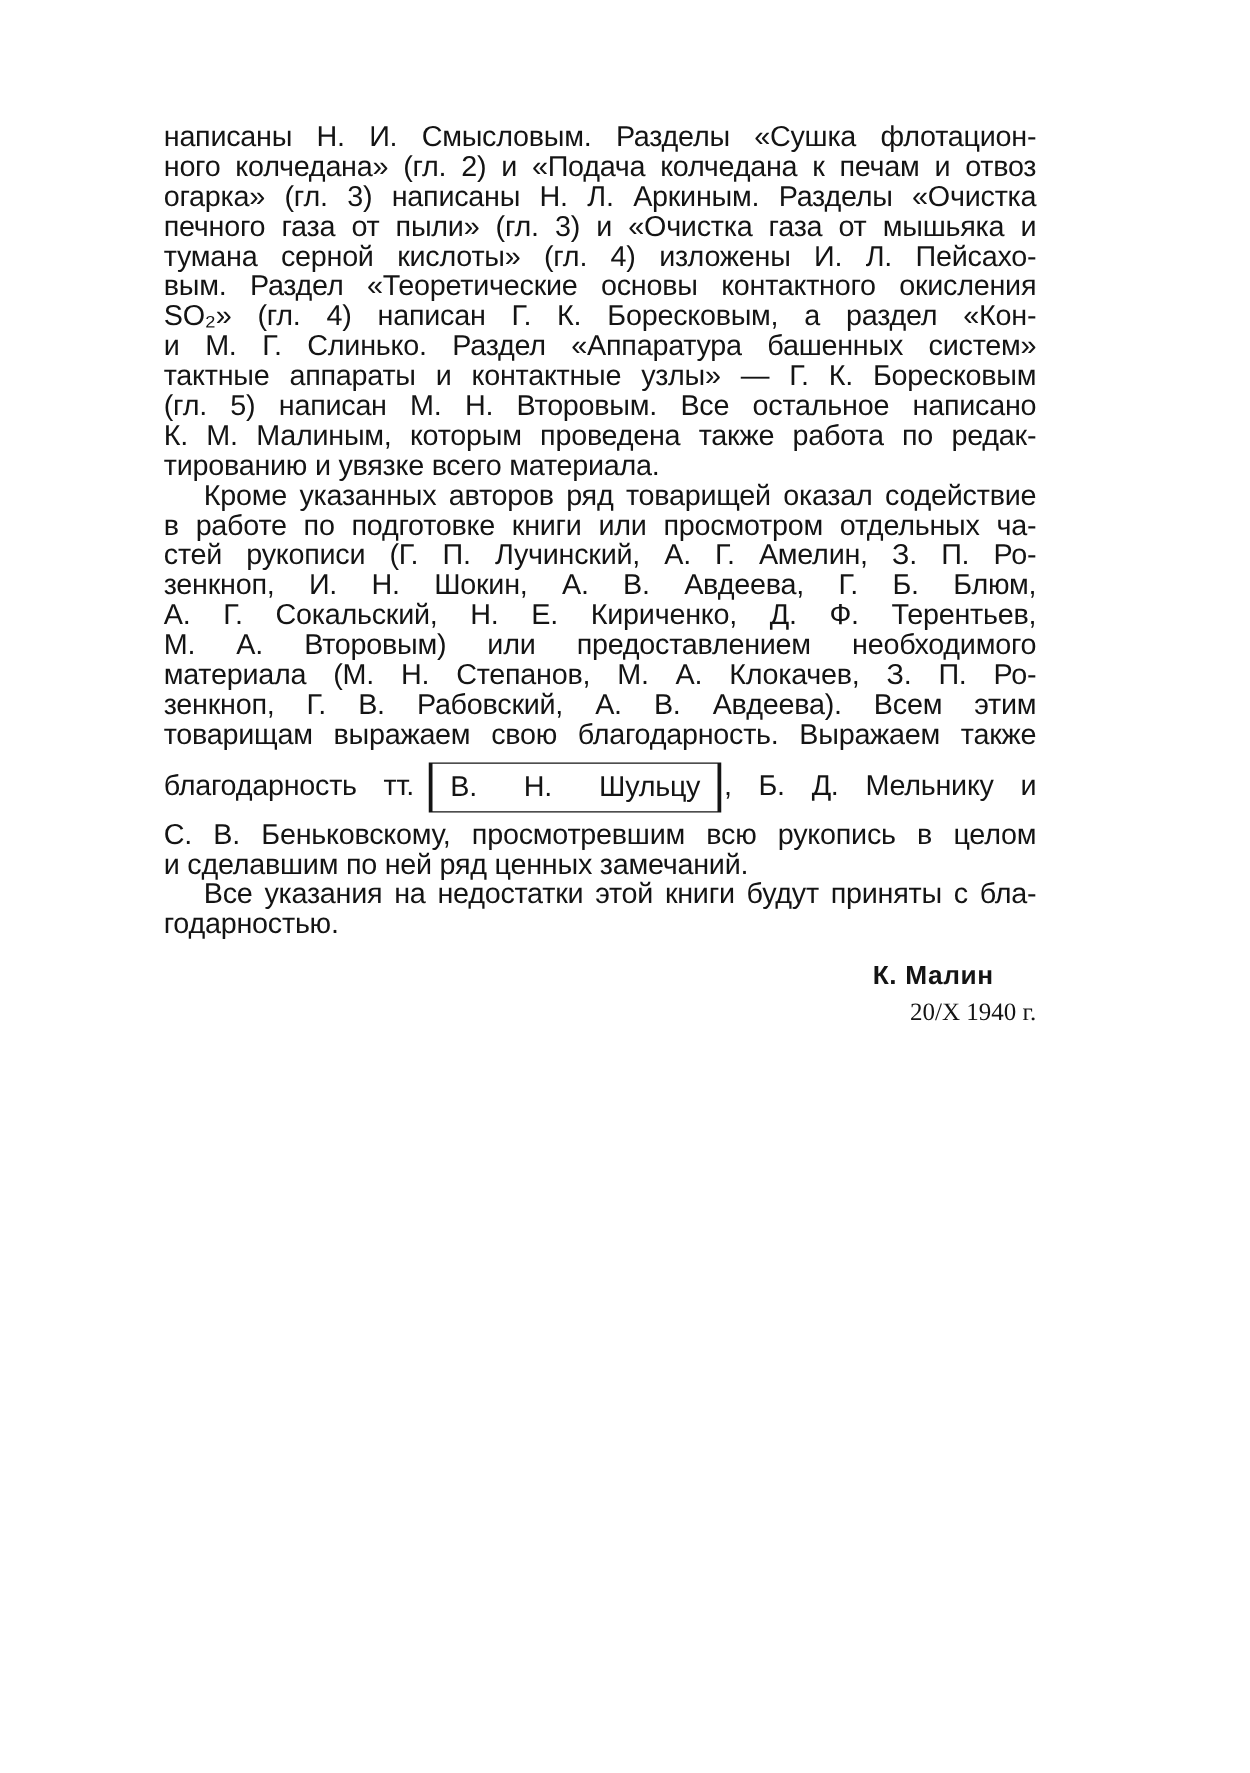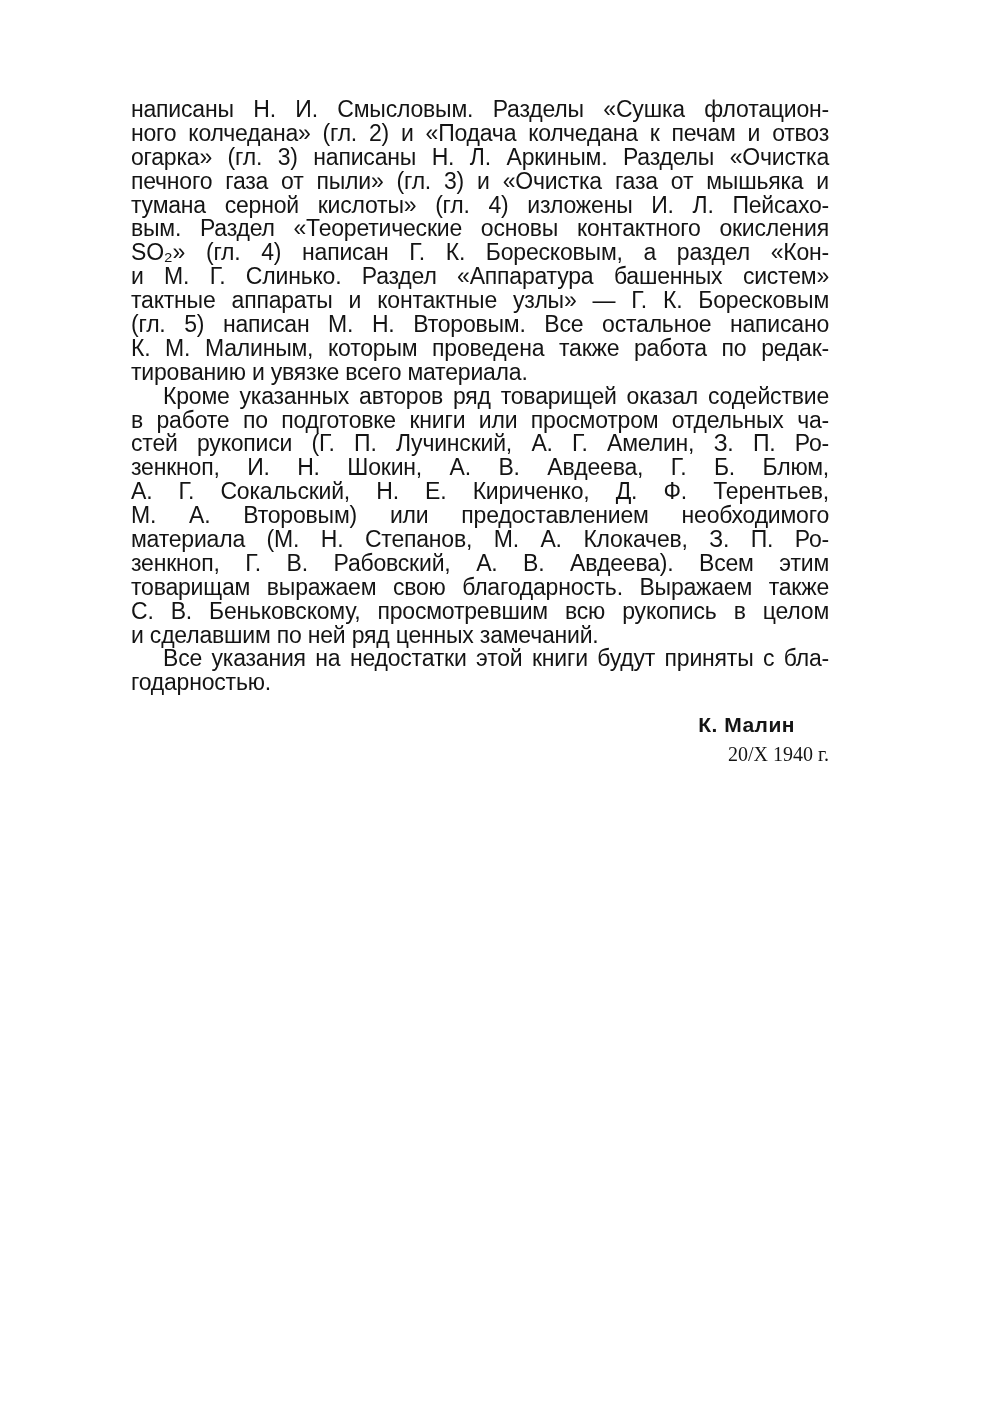--- a/index.html
+++ b/index.html
@@ -101,20 +101,23 @@
     <span class="line indent">Кроме указанных авторов ряд товарищей оказал содействие</span>
     <span class="line">в работе по подготовке книги или просмотром отдельных ча-</span>
     <span class="line">стей рукописи (Г. П. Лучинский, А. Г. Амелин, З. П. Ро-</span>
     <span class="line">зенкноп, И. Н. Шокин, А. В. Авдеева, Г. Б. Блюм,</span>
     <span class="line">А. Г. Сокальский, Н. Е. Кириченко, Д. Ф. Терентьев,</span>
     <span class="line">М. А. Второвым) или предоставлением необходимого</span>
     <span class="line">материала (М. Н. Степанов, М. А. Клокачев, З. П. Ро-</span>
     <span class="line">зенкноп, Г. В. Рабовский, А. В. Авдеева). Всем этим</span>
     <span class="line">товарищам выражаем свою благодарность. Выражаем также</span>
 
+    <div class="line box-line">
+      <span>благодарность тт.</span><span class="name-box"><span>В. Н. Шульцу</span></span><span>, Б. Д. Мельнику и</span>
+    </div>
 
     <span class="line">С. В. Беньковскому, просмотревшим всю рукопись в целом</span>
     <span class="line last">и сделавшим по ней ряд ценных замечаний.</span>
   </div>
 
   <div>
     <span class="line indent">Все указания на недостатки этой книги будут приняты с бла-</span>
     <span class="line last">годарностью.</span>
   </div>
 

